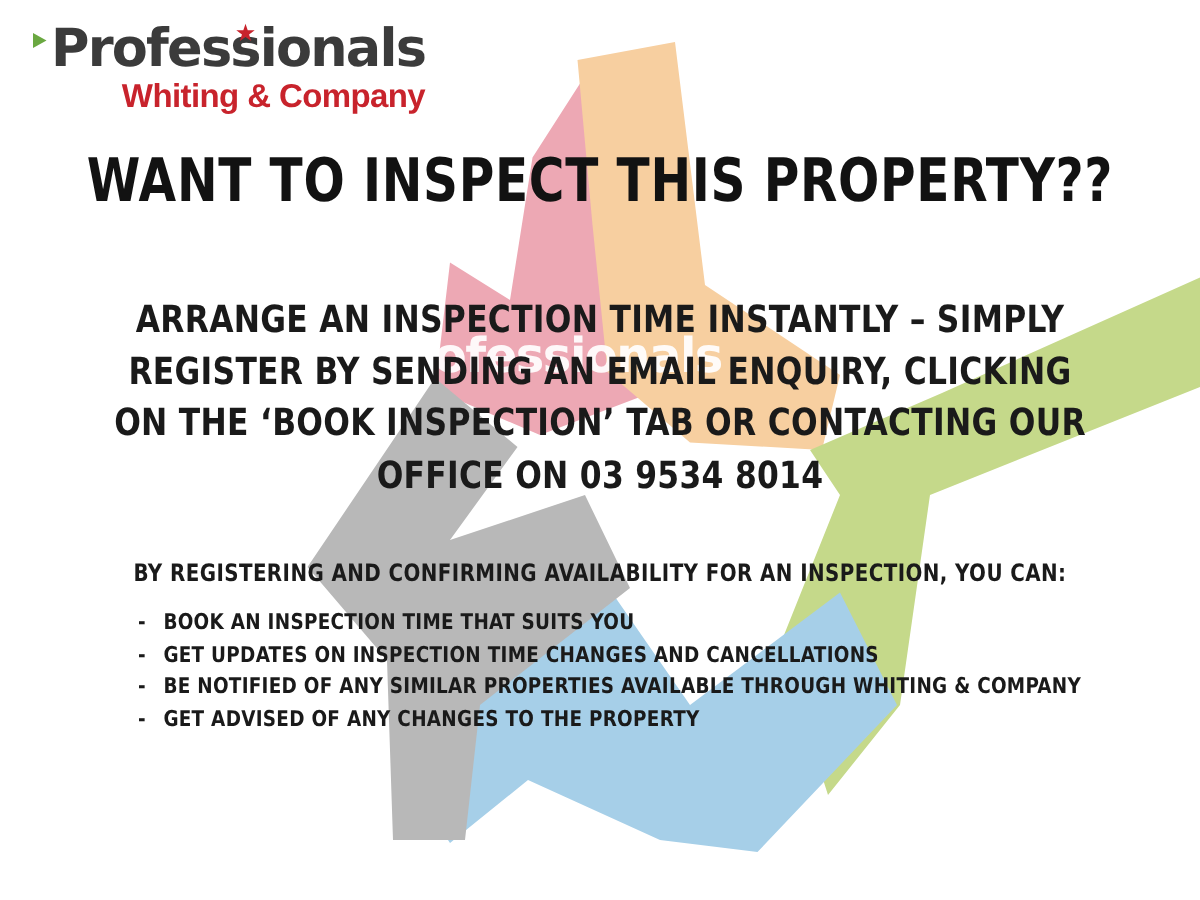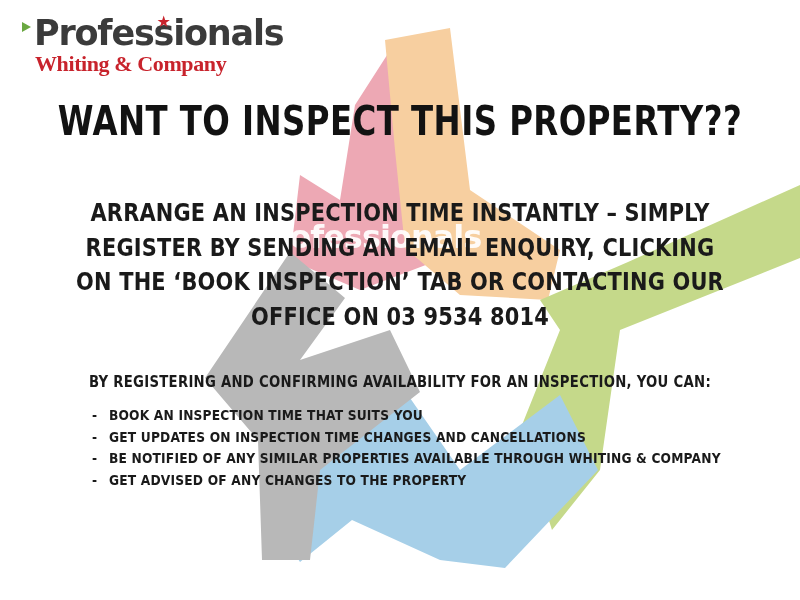--- a/index.html
+++ b/index.html
@@ -55,27 +55,28 @@
     position:absolute;
     left:134px; top:-1px;
     width:14px; height:14px;
     color:#c8232c;
     font-size:16px;
     line-height:14px;
     text-align:center;
   }
   #logo-bottom {
     display:block;
-    font-family:Liberation Serif, serif;
+    font-family:Liberation Sans, sans-serif;
     font-weight:bold;
     font-size:22px;
     letter-spacing:-0.4px;
     color:#c8232c;
     padding-left:13px;
     margin-top:2px;
+    text-align:right;
   }
 
   
   .content { position:absolute; z-index:4; width:800px; text-align:center; }
 
   #headline {
     top:100px;
     font-family:"DejaVu Sans Condensed","Liberation Sans Narrow","Liberation Sans", sans-serif;
     font-weight:bold;
     font-size:40px;

